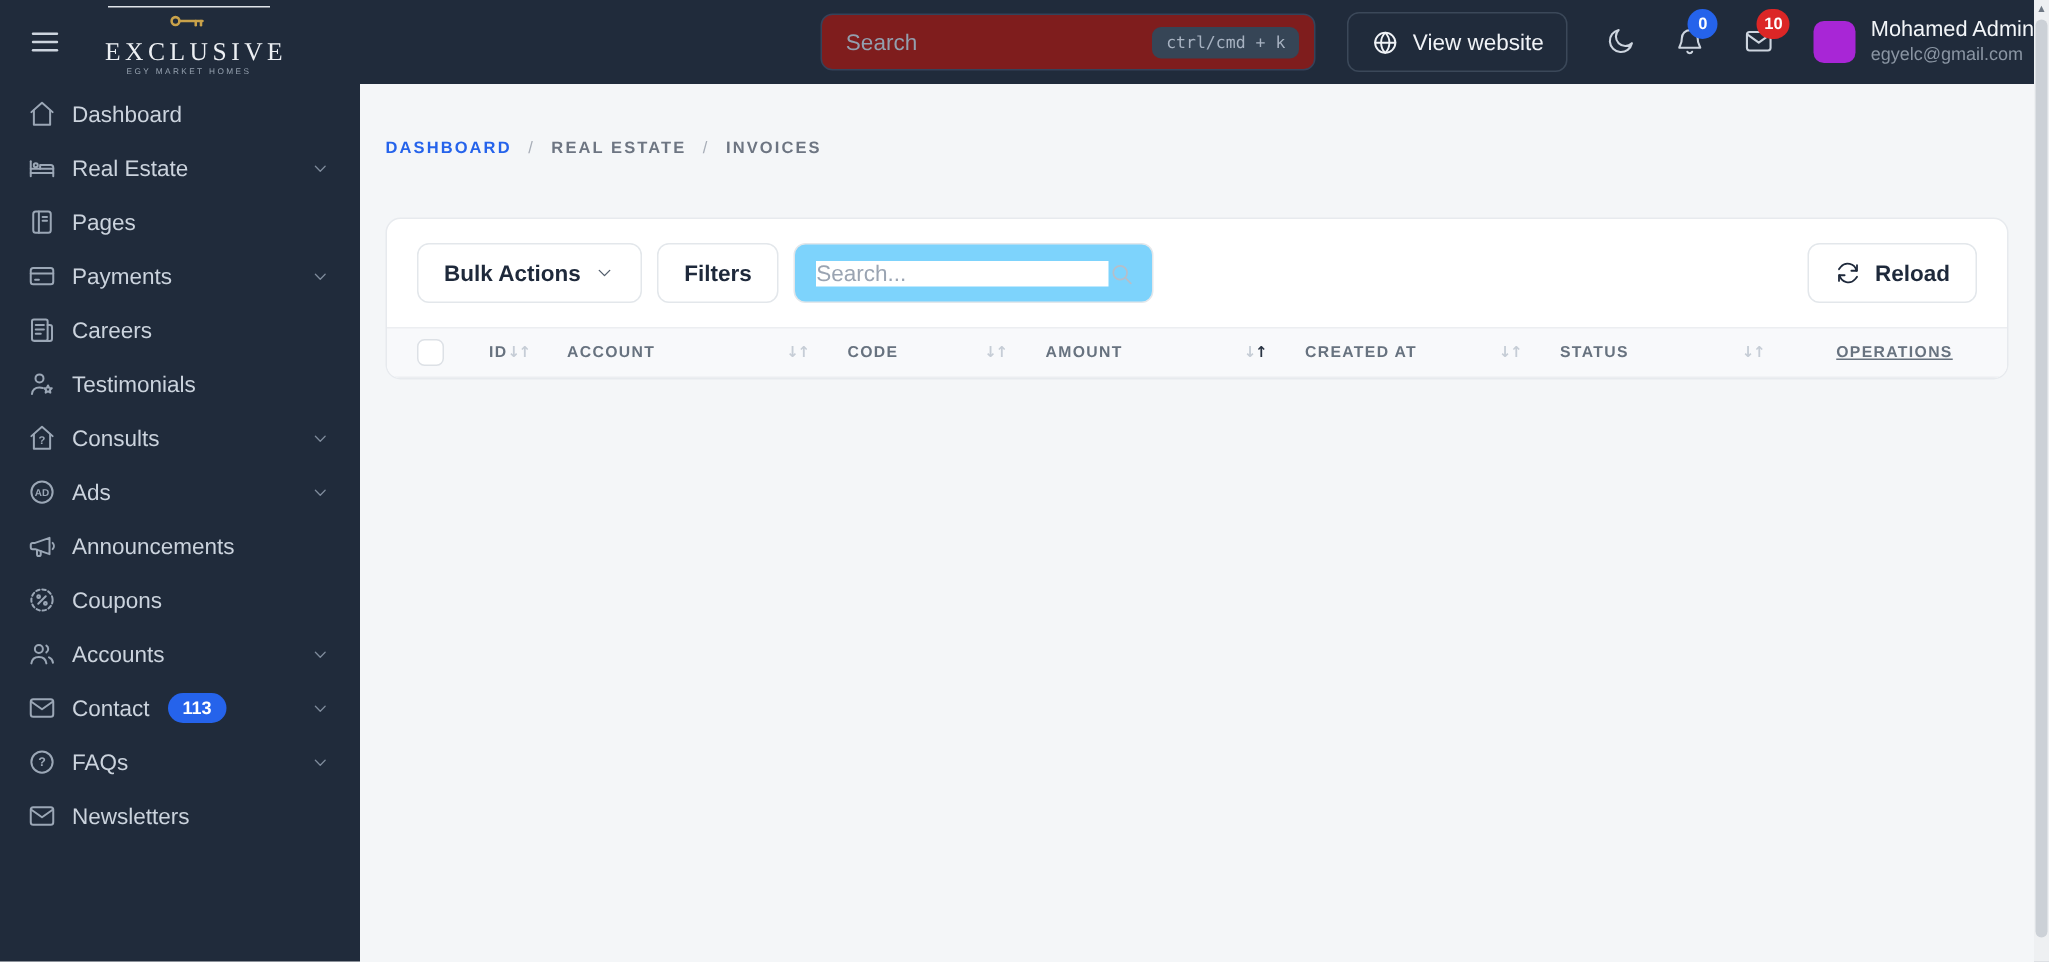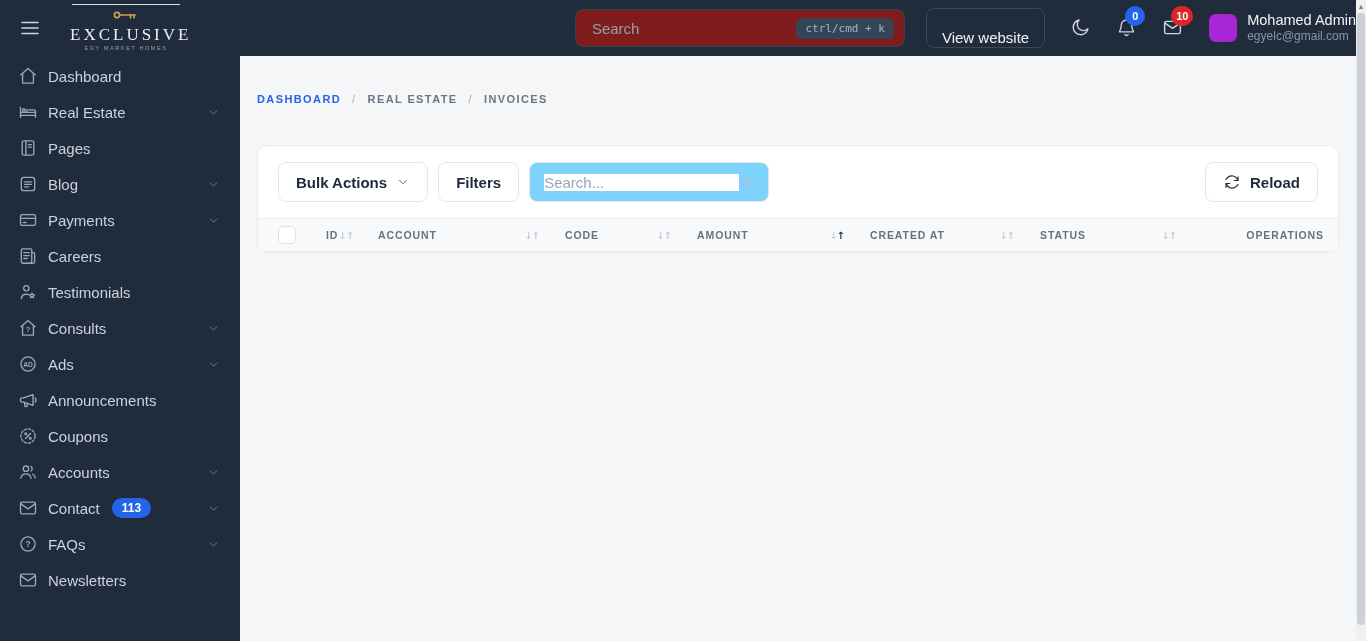--- a/index.html
+++ b/index.html
@@ -26,21 +26,21 @@
   .logo .topline{border-top:1px solid #dfe4ea;margin:0 2px 3px 2px;}
   .logo .title{font-family:"Liberation Serif",serif;font-size:17px;letter-spacing:3px;color:#eceff3;margin-top:2px;}
   .logo .tagline{font-size:5.5px;letter-spacing:1.6px;color:#94a0ae;margin-top:3px;}
   .nav-spacer{flex:1;}
   .gsearch{width:330px;height:38px;background:#7f1d1d;border:1px solid #35435a;border-radius:8px;
     display:flex;align-items:center;padding:0 10px 0 16px;cursor:pointer;}
   .gsearch .ph{color:#939fae;font-size:15px;flex:1;text-align:left;}
   .gsearch kbd{font-family:"DejaVu Sans Mono",monospace;font-size:11px;color:#a7b2c1;background:#364556;
     border-radius:6px;padding:4px 9px;}
   .viewsite{margin-left:21px;height:40px;display:flex;align-items:center;gap:9px;background:none;
-    border:1px solid #3b4859;border-radius:8px;padding:11px 15px;color:#f0f3f7;font-size:15px;cursor:pointer;font-family:inherit;flex-direction:column;}
+    border:1px solid #3b4859;border-radius:8px;padding:11px 15px;color:#f0f3f7;font-size:15px;cursor:pointer;font-family:inherit;}
   .iconbtn{position:relative;background:none;border:none;color:#cdd5df;cursor:pointer;margin-left:24px;width:22px;height:22px;}
   .nbadge{position:absolute;top:-11px;left:10px;min-width:20px;height:20px;border-radius:10px;color:#fff;
     font-size:11px;font-weight:bold;display:flex;align-items:center;justify-content:center;padding:0 5px;}
   .nbadge.blue{background:var(--accent-blue);}
   .nbadge.red{background:var(--badge-red);}
   .avatar{width:28px;height:28px;border-radius:7px;background:var(--avatar-purple);margin-left:26px;flex:none;cursor:pointer;}
   .userbox{margin-left:10px;line-height:1.15;cursor:pointer;}
   .userbox .uname{color:#f2f5f8;font-size:14.5px;}
   .userbox .uemail{color:#8a95a3;font-size:12px;margin-top:2px;}
 
@@ -79,21 +79,21 @@
   .th .lbl{white-space:nowrap;}
   .arrows{font-family:"DejaVu Sans",sans-serif;font-size:10px;color:#c6cdd6;letter-spacing:-1px;white-space:nowrap;}
   .arrows .on{color:#2a3443;font-weight:bold;}
   .c-check{width:56px;justify-content:flex-start;padding-left:20px;}
   .c-id{width:52px;}
   .c-account{width:187px;}
   .c-code{width:132px;}
   .c-amount{width:173px;}
   .c-created{width:170px;}
   .c-status{width:162px;}
-  .c-ops{flex:1;justify-content:flex-end;cursor:default;}
+  .c-ops{flex:1;justify-content:center;cursor:default;text-decoration:underline;}
   .cbx{appearance:none;-webkit-appearance:none;width:18px;height:18px;border:1px solid #dde1e6;border-radius:5px;background:#fff;cursor:pointer;}
   .empty-row{height:46px;display:flex;align-items:center;justify-content:center;background:#fff;}
   .empty-row .msg{font-size:15px;color:#1f2937;}
 
   
   .scrollbar{position:fixed;top:0;right:0;width:10px;height:641px;background:#eef0f2;}
   .sb-arrow{height:13px;display:flex;align-items:center;justify-content:center;color:#6f7884;font-size:7px;cursor:pointer;}
   .sb-thumb{position:absolute;top:13px;left:1px;width:8px;height:612px;background:#ccd1d7;border-radius:4px;cursor:pointer;}
 </style>
 </head>
@@ -192,32 +192,20 @@
   <a class="side-item">
     <svg class="ic sicon" width="20" height="20" viewBox="0 0 24 24">
         <rect x="5" y="3.5" width="14" height="17" rx="2"></rect>
         <path d="M9.5 3.5v17"></path>
         <path d="M12.5 8h3.5"></path>
         <path d="M12.5 11h3.5"></path>
       </svg>
     <span class="slabel">Pages</span>
   </a>
 
-  <a class="side-item">
-    <svg class="ic sicon" width="20" height="20" viewBox="0 0 24 24">
-        <rect x="4" y="4" width="16" height="16" rx="3"></rect>
-        <path d="M8 9.5h8"></path>
-        <path d="M8 12.5h8"></path>
-        <path d="M8 15.5h4.5"></path>
-      </svg>
-    <span class="slabel">Blog</span>
-    <svg class="ic schev" width="13" height="13" viewBox="0 0 24 24" stroke-width="2">
-        <path d="M6 9l6 6 6-6"></path>
-      </svg>
-  </a>
 
   <a class="side-item">
     <svg class="ic sicon" width="20" height="20" viewBox="0 0 24 24">
         <rect x="3" y="5.5" width="18" height="13" rx="2"></rect>
         <path d="M3 10h18"></path>
         <path d="M6.5 15h3"></path>
       </svg>
     <span class="slabel">Payments</span>
     <svg class="ic schev" width="13" height="13" viewBox="0 0 24 24" stroke-width="2">
         <path d="M6 9l6 6 6-6"></path>

